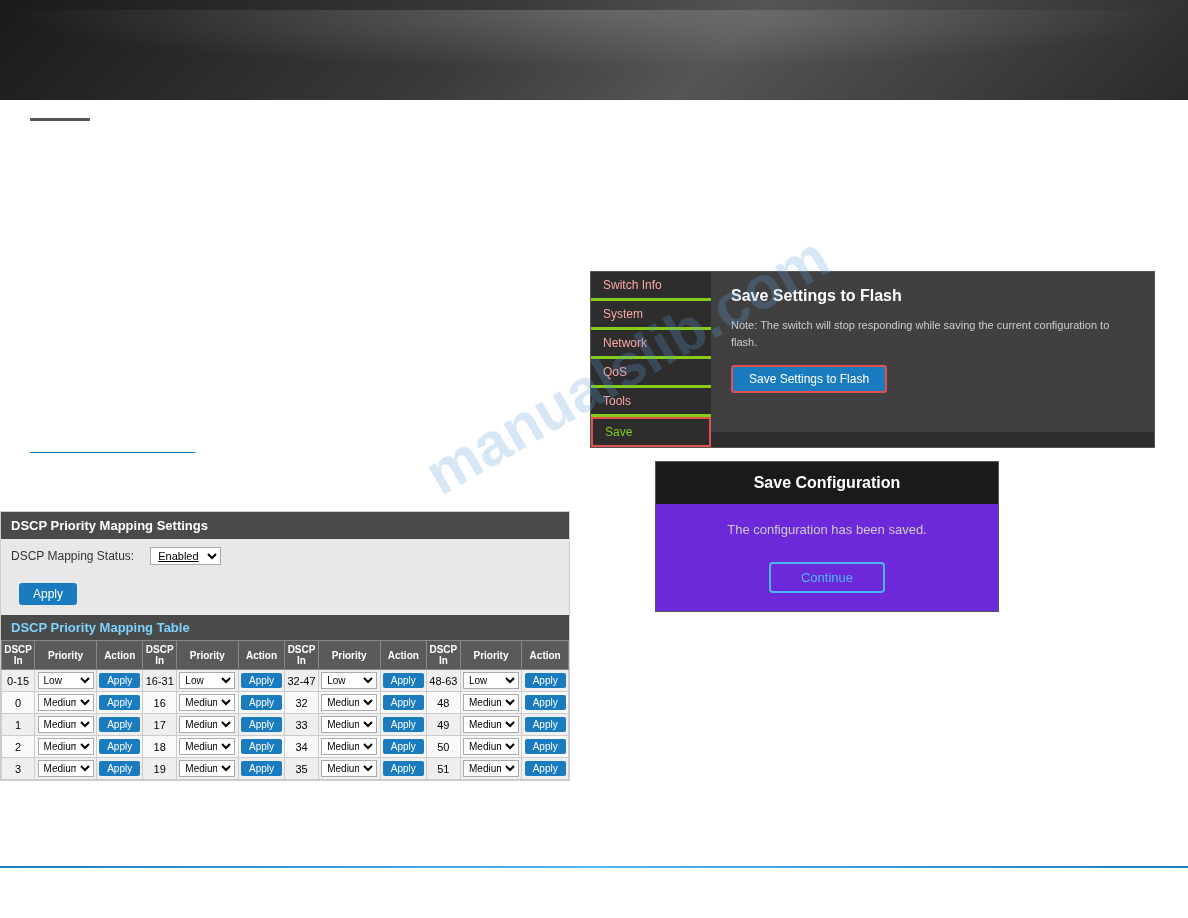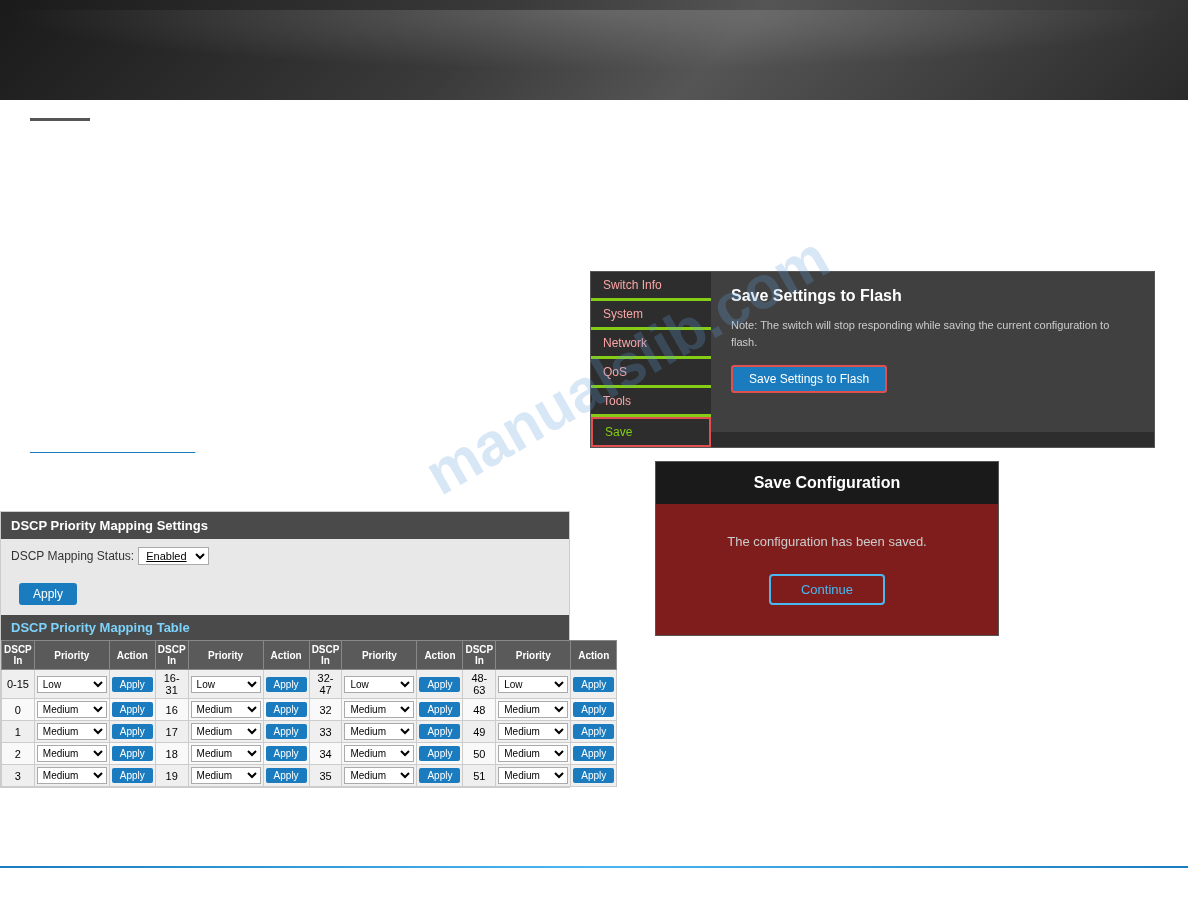--- a/index.html
+++ b/index.html
@@ -52,21 +52,21 @@
       padding: 6px 10px;
       font-size: 13px;
       font-weight: bold;
     }
 
     .dscp-status-row {
       padding: 8px 10px;
       background: #e8e8e8;
       display: flex;
       align-items: center;
-      gap: 4px;
+      gap: 16px;
     }
 
     .dscp-status-label {
       font-size: 12px;
       color: #333;
     }
 
     .dscp-status-select {
       font-size: 11px;
       padding: 1px 3px;
@@ -120,21 +120,21 @@
     }
 
     .dscp-table tr:nth-child(odd) td { background: #efefef; }
     .dscp-table tr:nth-child(even) td { background: #f9f9f9; }
 
     .priority-select {
       font-size: 10px;
       padding: 1px 1px;
       border: 1px solid #aaa;
       background: #fff;
-      width: 70px;
+      width: 56px;
     }
 
     .apply-btn-small {
       background: #1a7cbf;
       color: #fff;
       border: none;
       padding: 2px 8px;
       font-size: 10px;
       cursor: pointer;
       border-radius: 2px;
@@ -218,22 +218,22 @@
       text-align: center;
     }
 
     .save-config-title h2 {
       color: #fff;
       font-size: 16px;
       font-weight: bold;
     }
 
     .save-config-body {
-      background: #7f1d1d;
-      padding: 30px 20px;
+      background: #6d28d9;
+      padding: 18px 20px;
       text-align: center;
     }
 
     .save-config-msg {
       color: #ccc;
       font-size: 13px;
       margin-bottom: 25px;
     }
 
     .continue-btn {

